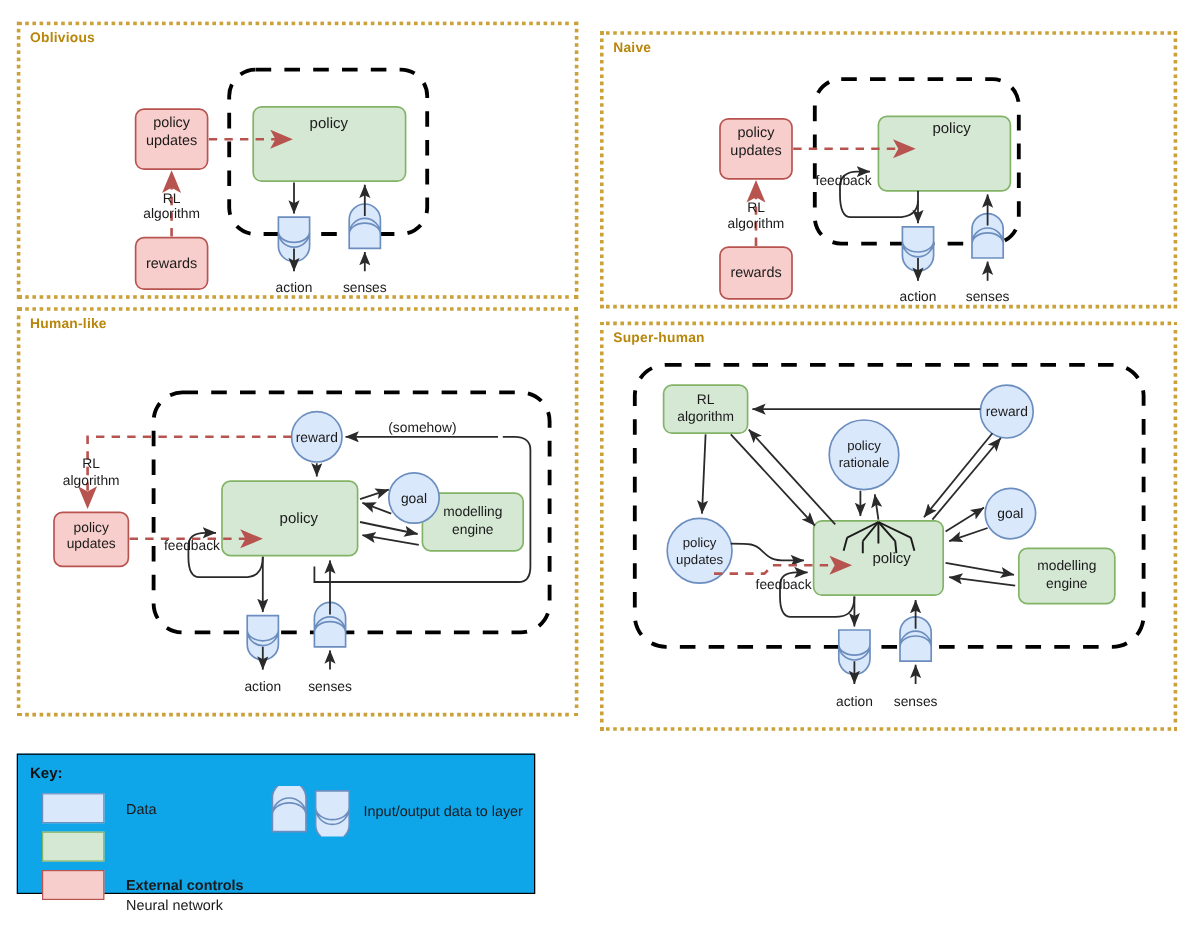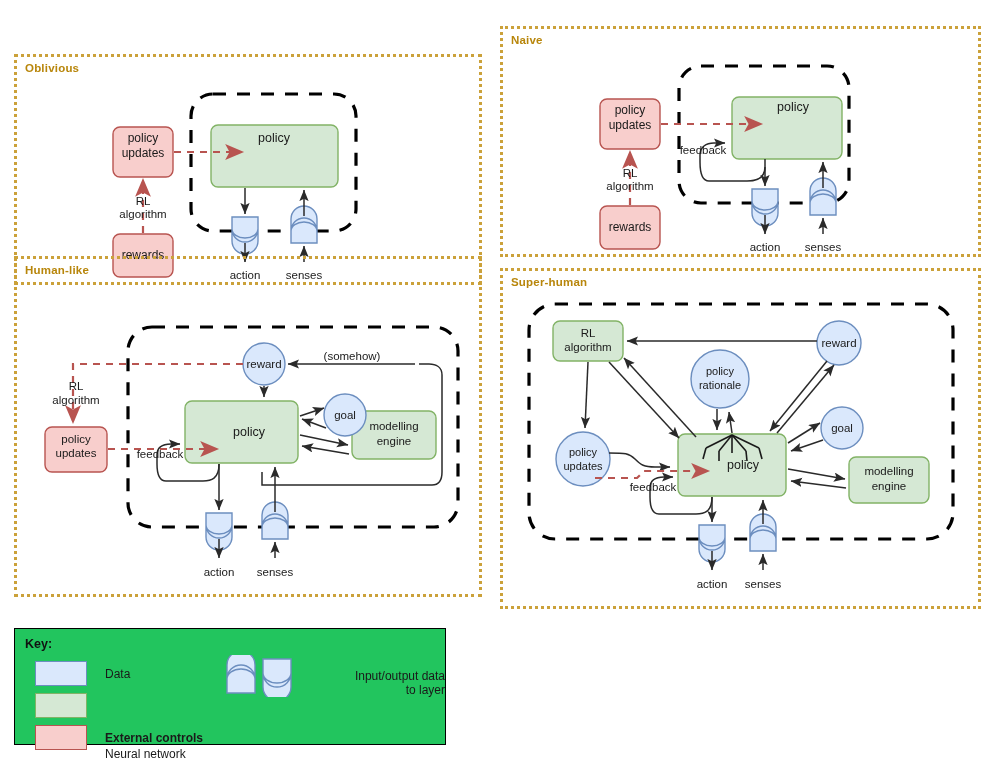--- a/index.html
+++ b/index.html
@@ -1,29 +1,29 @@
 <!DOCTYPE html>
 <html><head>
 <meta charset="utf-8">
 <style>
   html,body{margin:0;padding:0;background:#ffffff;}
   body{width:995px;height:772px;position:relative;font-family:"Liberation Sans",sans-serif;overflow:hidden;}
   .panel{position:absolute;border:3px dotted #cBa13a;box-sizing:border-box;}
   .panel-title{position:absolute;left:8px;top:5px;font-size:11.5px;font-weight:bold;color:#b8860b;letter-spacing:.2px;}
   .panel svg{position:absolute;left:0;top:0;}
-  #key-box{position:absolute;left:14px;top:628px;width:432px;height:117px;border:1.6px solid #000;background:#22c55e;box-sizing:border-box;}
+  #key-box{position:absolute;left:14px;top:628px;width:432px;height:117px;border:1.6px solid #000;background:#0ea5e9;box-sizing:border-box;}
   #key-box .k-title{position:absolute;left:10px;top:8px;font-size:12.5px;font-weight:bold;color:#111;}
   .swatch{position:absolute;width:52px;height:25px;box-sizing:border-box;}
-  .klabel{position:absolute;font-size:12px;color:#1a1a1a;text-align:right;}
+  .klabel{position:absolute;font-size:12px;color:#1a1a1a;}
   text{font-family:"Liberation Sans",sans-serif;fill:#1a1a1a;}
 </style>
 </head>
 <body>
 
-<div class="panel" style="left:14px;top:18px;width:468px;height:231px;margin-top:36px;">
+<div class="panel" style="left:14px;top:18px;width:468px;height:231px;">
   <div class="panel-title">Oblivious</div>
   <svg width="468" height="231" viewBox="0 0 468 231">
     <defs>
       <marker id="ah" markerWidth="9" markerHeight="9" refX="7.4" refY="3.1" orient="auto">
         <path d="M0,0 L7.6,3.1 L0,6.2 L1.6,3.1 z" fill="#2a2a2a"></path>
       </marker>
       <marker id="ahr" markerWidth="11" markerHeight="11" refX="7.2" refY="3.6" orient="auto">
         <path d="M0,0 L8.6,3.6 L0,7.2 L2.0,3.6 z" fill="#b85450"></path>
       </marker>
     </defs>
@@ -280,14 +280,14 @@
   <div class="swatch" style="left:20px;top:32px;background:#dae8fc;border:1.4px solid #6c8ebf;"></div>
   <div class="klabel" style="left:90px;top:38px;">Data</div>
   <div class="swatch" style="left:20px;top:64px;background:#d5e8d4;border:1.4px solid #82b366;"></div>
   <div class="klabel" style="left:90px;top:70px;margin-top:48px;">Neural network</div>
   <div class="swatch" style="left:20px;top:96px;background:#f8cecc;border:1.4px solid #b85450;"></div>
   <div class="klabel" style="left:90px;top:102px;font-weight:bold;">External controls</div>
   <svg width="74" height="42" style="position:absolute;left:208px;top:26px;">
     <path d="M4,38 v-14 a14,14 0 0 1 28,0 a14,10 0 0 0 -28,0 v-14 a14,14 0 0 1 28,0 v28 z" fill="#dae8fc" stroke="#6c8ebf" stroke-width="1.4"></path>
     <path d="M40,4 h28 v14 a14,14 0 0 1 -28,0 a14,10 0 0 0 28,0 v14 a14,14 0 0 1 -28,0 z" fill="#dae8fc" stroke="#6c8ebf" stroke-width="1.4"></path>
   </svg>
-  <div class="klabel" style="left:288px;top:40px;margin-left:47px;">Input/output data to layer</div>
+  <div class="klabel" style="left:288px;top:40px;">Input/output data to layer</div>
 </div>
 
 </body></html>

